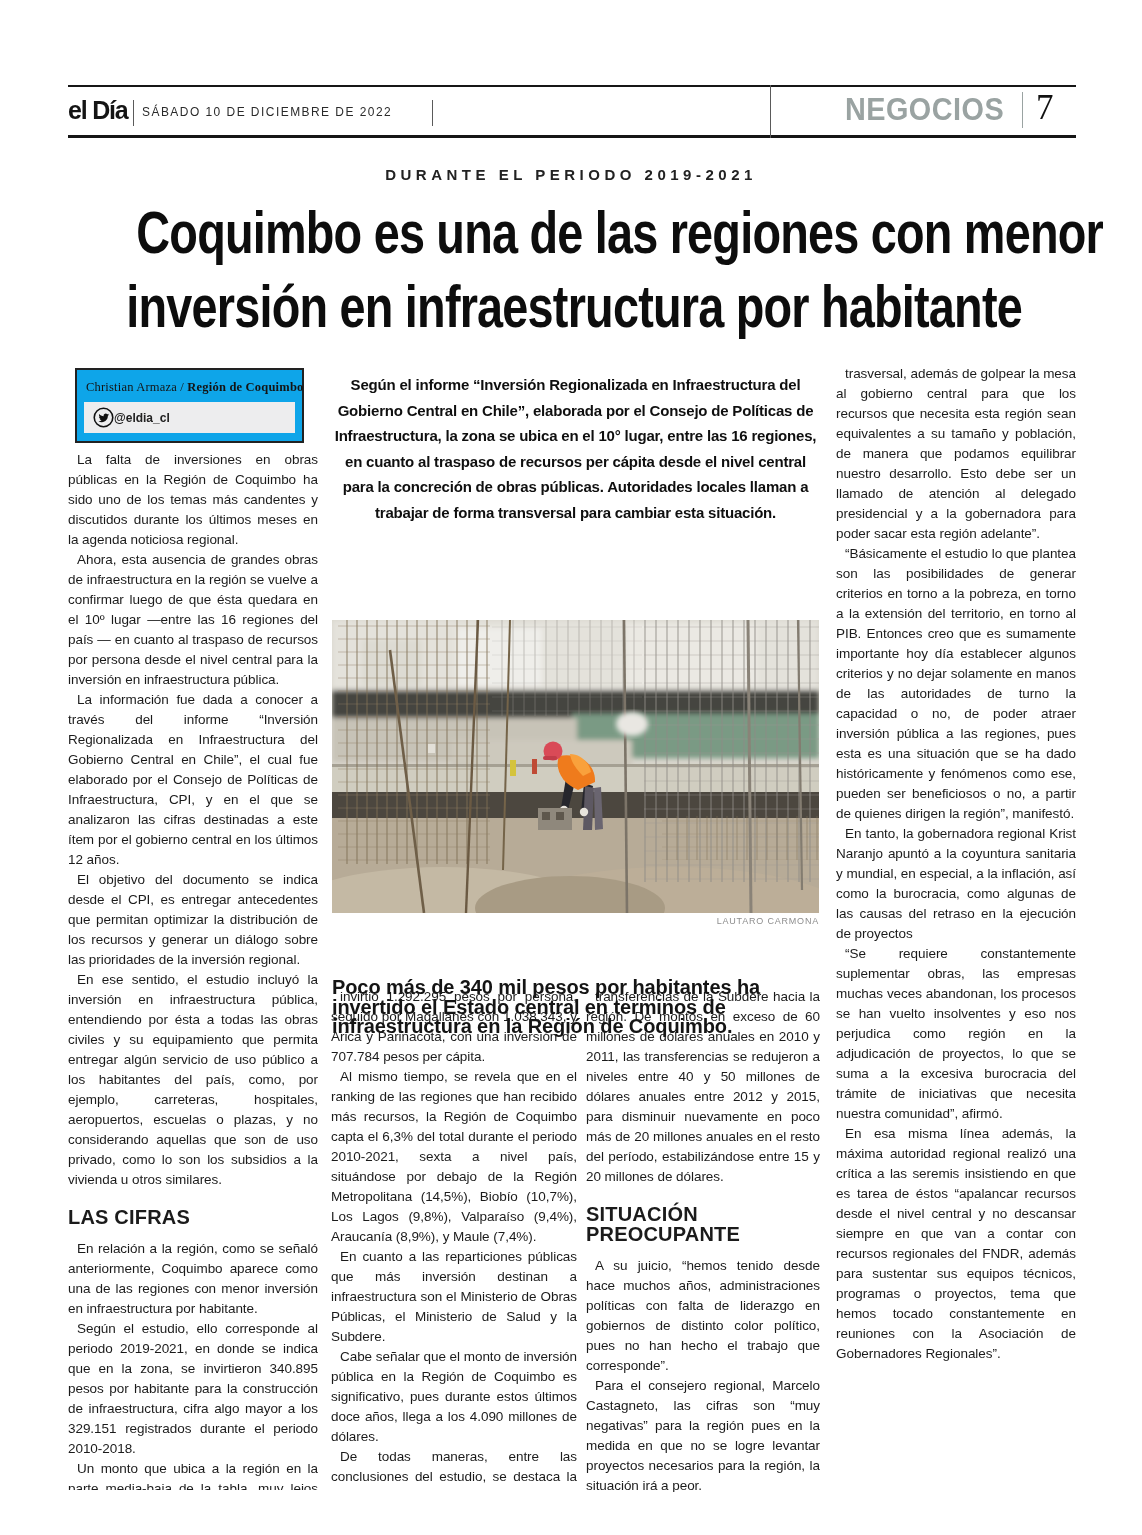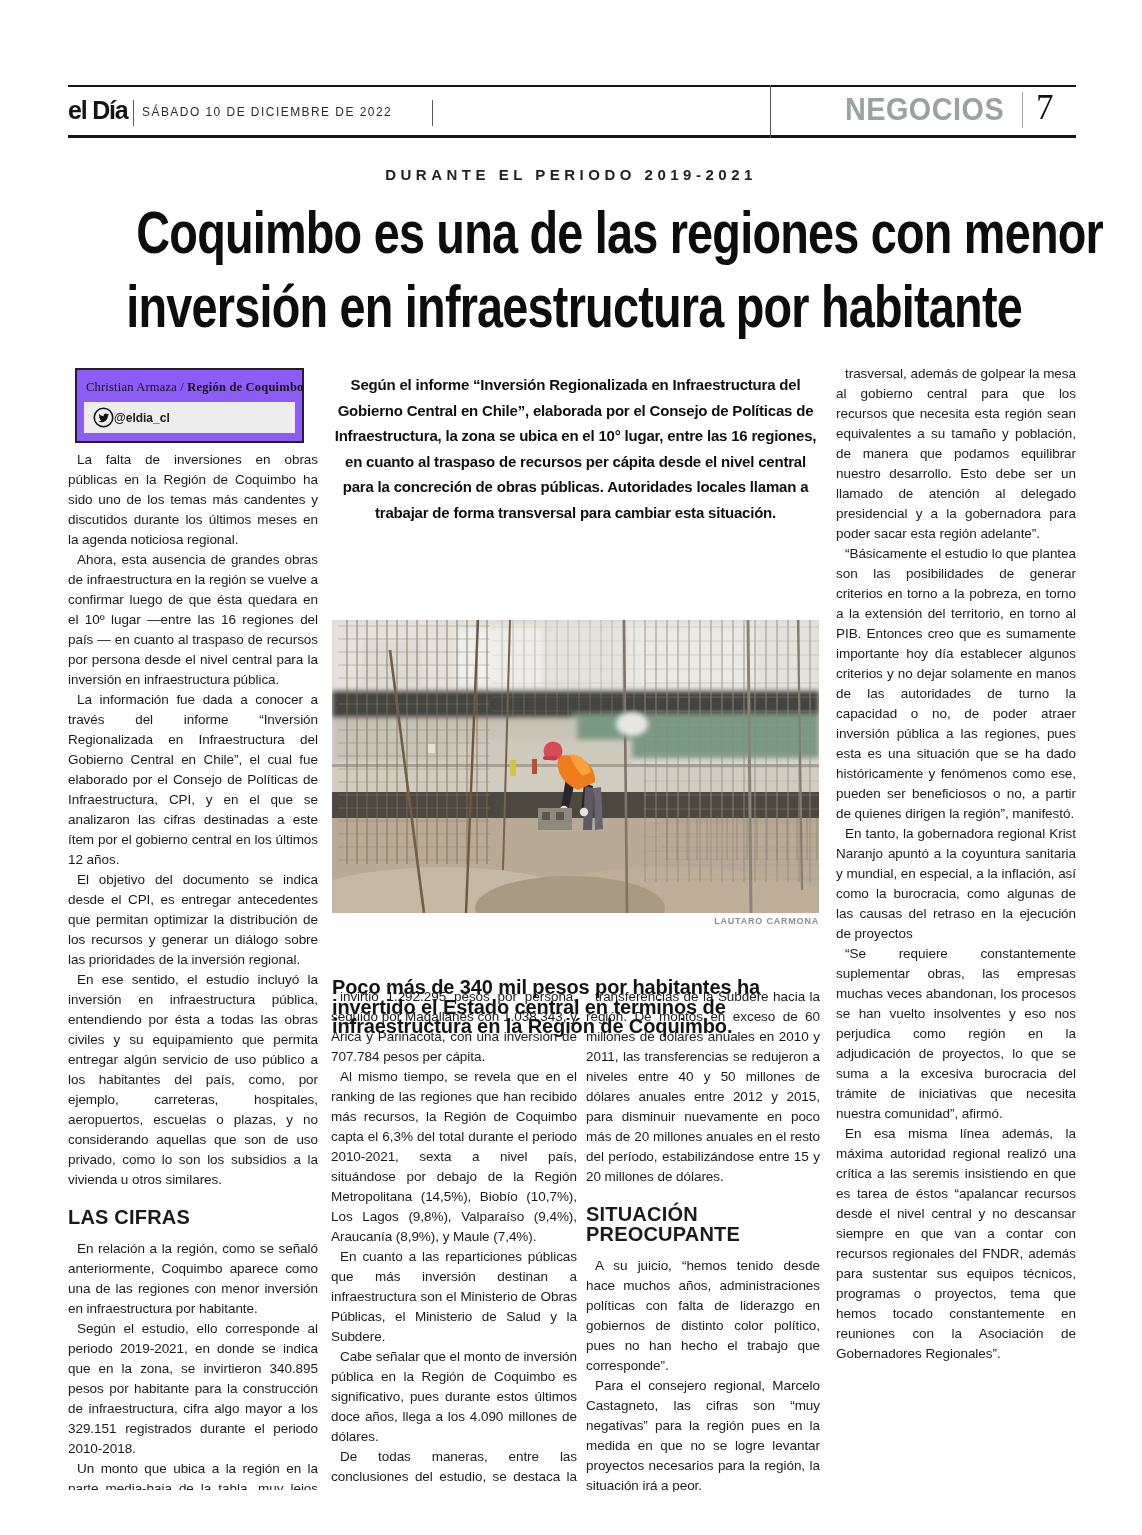--- a/index.html
+++ b/index.html
@@ -24,36 +24,36 @@
   
   .kicker { position:absolute; left:0; width:1142px; top:166px; text-align:center;
             font-size:15px; font-weight:600; letter-spacing:4.5px; color:#222; }
   .headline-line { position:absolute; left:0; width:916px; text-align:center;
                    font-weight:bold; font-size:60px; line-height:1; letter-spacing:-1px; color:#0d0d0d; }
   .headline-line > span { display:inline-block; transform:scaleX(.78); transform-origin:center; white-space:nowrap; }
   .hl1 { top:203px; } .hl2 { top:277px; }
 
   
   .byline-box { position:absolute; left:75px; top:368px; width:229px; height:75px;
-                border:2px solid #222; background:#8b5cf6; }
+                border:2px solid #222; background:#0ea5e9; }
   .byline-name { font-family:"Liberation Serif", serif; font-size:12.5px; padding:10px 9px 7px 9px;
                  white-space:nowrap; letter-spacing:.2px; }
   .byline-name .loc { font-weight:bold; }
   .tw-bar { margin:0 7px; height:31px; background:#ededee; display:flex; align-items:center; padding:12px 9px; }
   .tw-icon { width:21px; height:21px; flex:0 0 auto; }
   .tw-handle { font-size:12px; font-weight:bold; color:#222; }
 
   
   .lead { position:absolute; left:332px; top:372px; width:487px; text-align:center;
           font-weight:bold; font-size:15px; line-height:25.5px; letter-spacing:-.2px; color:#0f0f0f; }
 
   
   .photo { position:absolute; left:332px; top:620px; width:487px; height:293px; overflow:hidden; background:#d8d5cc; }
   .credit { position:absolute; left:332px; top:916px; width:487px; text-align:right;
-            font-size:9px; font-weight:bold; letter-spacing:.8px; color:#8d8d8d; }
+            font-size:9px; font-weight:normal; letter-spacing:.8px; color:#8d8d8d; }
   .caption { position:absolute; left:332px; top:978px; width:487px;
              font-weight:bold; font-size:20px; line-height:19.5px; letter-spacing:-.1px; }
 
   
   .col { position:absolute; font-size:13.5px; line-height:20px; text-align:justify;
          color:#1b1b1b; overflow:hidden; letter-spacing:-.05px; }
   .col .para { text-indent:9px; }
   .col .subhead { font-size:20px; font-weight:bold; letter-spacing:.2px;
                   margin:17px 0 12px 0; text-align:left; text-indent:0; }
   .col1 { left:68px;  top:450px; width:250px; height:1040px; }

